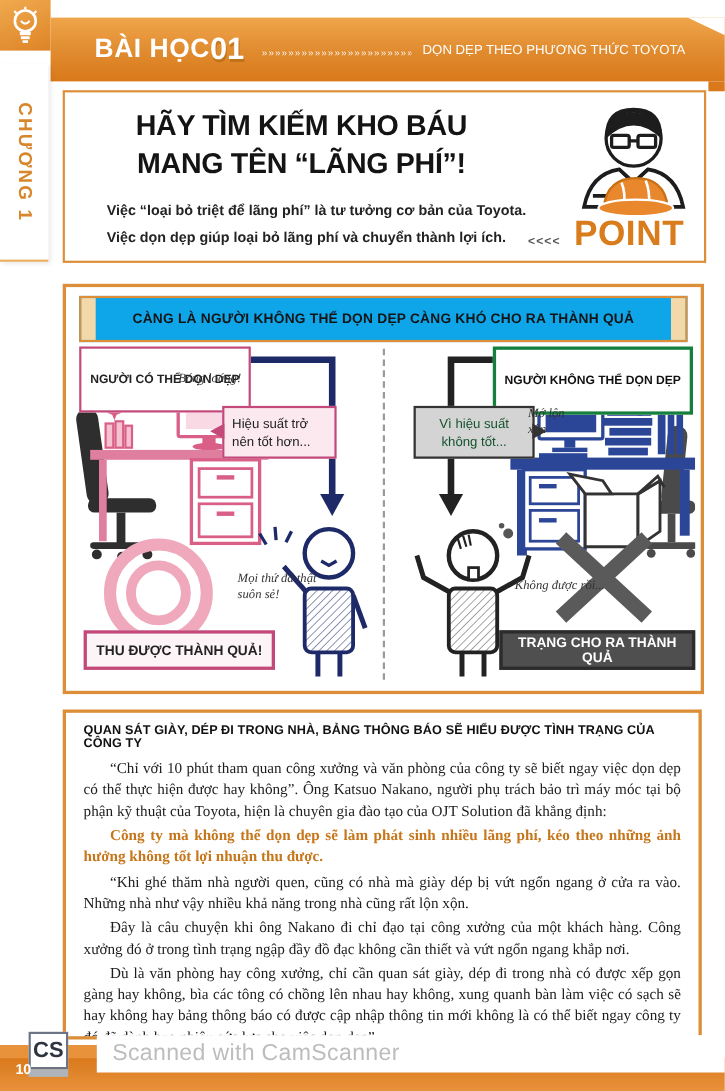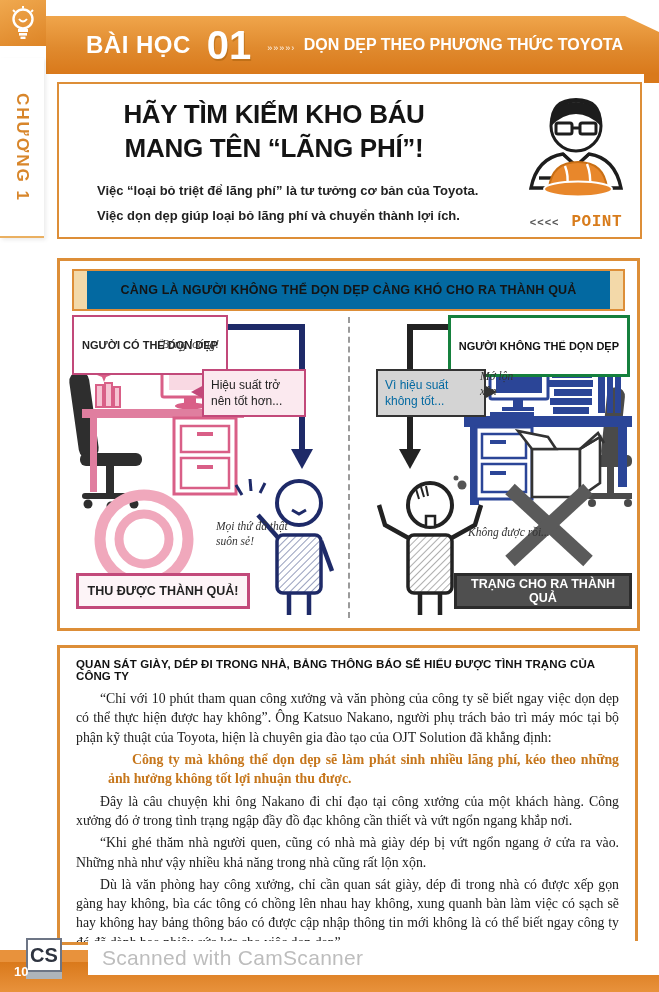--- a/index.html
+++ b/index.html
@@ -9,81 +9,81 @@
   
   .corner-square{position:absolute;left:0;top:0;width:46px;height:46px;
     background:linear-gradient(160deg,#F0A94F,#DD8426);display:flex;align-items:center;justify-content:center;}
   .banner{position:absolute;left:46px;top:16px;width:613px;height:58px;
     background:linear-gradient(180deg,#F0A54B 0%,#E08A2E 55%,#D9791B 100%);
     display:flex;align-items:center;}
   .banner .curl{position:absolute;top:0;right:0;width:0;height:0;
     border-top:16px solid #fff;border-left:34px solid transparent;}
   .banner .cap{position:absolute;right:0;bottom:-9px;width:15px;height:9px;background:#D9791B;}
   .lesson-label{font-size:24px;font-weight:800;color:#fff;margin-left:40px;letter-spacing:.5px;}
-  .lesson-number{font-size:40px;font-weight:800;color:#fff;margin-left:16px;line-height:1;
+  .lesson-number{font-size:28px;font-weight:800;color:#fff;line-height:1;
     text-shadow:1px 2px 0 rgba(140,80,0,.35);}
   .banner-arrows{flex:1;overflow:hidden;white-space:nowrap;font-size:9px;color:rgba(255,255,255,.92);
     letter-spacing:1px;margin:6px 10px 0 16px;}
-  .banner-topic{font-size:16px;font-weight:700;color:#fff;margin-right:36px;white-space:nowrap;}
+  .banner-topic{font-size:12px;font-weight:400;color:#fff;margin-right:36px;white-space:nowrap;}
   .chapter-tab{position:absolute;left:0;top:58px;width:44px;height:178px;background:#fff;
     box-shadow:2px 2px 4px rgba(0,0,0,.08);border-bottom:2px solid #EAB061;
     display:flex;align-items:center;justify-content:center;}
   .chapter-tab span{writing-mode:vertical-rl;font-size:17px;font-weight:800;color:#D8862B;letter-spacing:2px;}
 
   
   .title-box{position:absolute;left:57px;top:82px;width:581px;height:153px;border:2px solid #DD8E38;background:#fff;}
   .main-title{position:absolute;left:0;top:14px;width:430px;text-align:center;
     font-size:26px;font-weight:800;line-height:1.3;color:#141414;letter-spacing:-.3px;}
   .sub-title{position:absolute;left:38px;top:94px;font-size:13px;font-weight:700;color:#222;line-height:1.95;}
   .point-figure{position:absolute;right:8px;top:4px;}
   .point-row{position:absolute;right:18px;bottom:6px;display:flex;align-items:baseline;}
   .point-arrows{font-size:11px;color:#555;letter-spacing:1px;font-weight:700;}
-  .point-label{font-size:16px;font-weight:800;color:#D87C1C;margin-left:12px;letter-spacing:.5px;font-family:Liberation Mono, monospace;}
+  .point-label{font-size:32px;font-weight:800;color:#D87C1C;margin-left:12px;letter-spacing:.5px;}
 
   
   .diagram-box{position:absolute;left:57px;top:258px;width:577px;height:367px;border:3px solid #DD8E38;background:#fff;}
   .diagram-banner{position:absolute;left:12px;top:8px;right:12px;height:38px;border:2px solid #DD8E38;
-    background:#0369a1;display:flex;align-items:center;justify-content:center;}
+    background:#0ea5e9;display:flex;align-items:center;justify-content:center;}
   .diagram-banner::before,.diagram-banner::after{content:'';position:absolute;top:0;bottom:0;width:13px;background:#F3D9A9;}
   .diagram-banner::before{left:0;}
   .diagram-banner::after{right:0;}
   .diagram-banner span{font-size:12.5px;font-weight:800;color:#141414;letter-spacing:.2px;}
   .divider{position:absolute;left:288px;top:56px;bottom:10px;border-left:2px dashed #9a9a9a;}
   .half{position:absolute;top:52px;width:280px;height:304px;}
   .half.left{left:6px;}
   .half.right{left:292px;}
   .half svg{position:absolute;left:0;top:0;}
   .tag-box{position:absolute;background:#fff;font-size:11px;font-weight:700;padding:22px 8px;white-space:nowrap;z-index:2;}
   .tag-pink{left:6px;top:2px;border:2.5px solid #C2497A;color:#222;}
   .tag-black{right:2px;top:2px;border:3px solid #15803d;color:#111;}
   .bubble{position:absolute;font-size:12px;line-height:1.35;padding:6px 7px;z-index:2;}
   .bubble-pink{left:136px;top:56px;width:86px;background:#FBE9EF;border:2.5px solid #C2497A;color:#222;}
   .bubble-pink::before{content:'';position:absolute;left:-13px;top:14px;border-top:7px solid transparent;
     border-bottom:7px solid transparent;border-right:13px solid #C2497A;}
-  .bubble-gray{left:24px;top:56px;width:92px;background:#D4D4D4;border:2.5px solid #333;color:#0369a1;}
+  .bubble-gray{left:24px;top:56px;width:92px;background:#D4D4D4;border:2.5px solid #333;color:#14532d;text-align:center;}
   .bubble-gray::before{content:'';position:absolute;right:-13px;top:14px;border-top:7px solid transparent;
     border-bottom:7px solid transparent;border-left:13px solid #333;}
   .hand-caption{position:absolute;font-family:"Liberation Serif",serif;font-style:italic;font-size:11.5px;
     color:#333;line-height:1.3;z-index:2;}
   .cap-shine{left:96px;top:24px;}
   .cap-smooth{left:150px;top:206px;width:92px;}
   .cap-mess{left:128px;top:56px;width:34px;}
   .cap-fail{left:116px;top:212px;width:84px;}
   .result-box{position:absolute;height:30px;display:flex;align-items:center;justify-content:center;
     font-size:12.5px;font-weight:800;z-index:2;text-align:center;}
   .result-pink{left:10px;top:260px;width:168px;border:3px solid #C2497A;background:#FDF4F7;color:#222;}
   .result-dark{left:102px;top:260px;width:172px;border:3px solid #2c2c2c;background:#4F4F4F;color:#fff;}
 
   
   .article-box{position:absolute;left:57px;top:645px;width:581px;height:300px;border:3px solid #DD8E38;
     background:#fff;padding:10px 16px 0 16px;box-sizing:border-box;overflow:hidden;}
   .article-heading{font-size:11.5px;font-weight:800;color:#111;margin:0 0 7px 0;letter-spacing:.1px;}
   .article-box p{font-family:"Liberation Serif",serif;font-size:13.8px;line-height:1.4;text-align:justify;
     text-indent:24px;margin:0 0 3px 0;color:#1c1c1c;}
-  .article-box p.highlight{color:#C6761B;font-weight:700;margin-left:32px;}
+  .article-box p.highlight{color:#C6761B;font-weight:700;}
 
   
   .footer-bar{position:absolute;left:0;right:0;bottom:0;height:30px;
     background:linear-gradient(180deg,#D9791B,#E8923C);z-index:4;}
   .footer-left-orange{position:absolute;left:0;top:950px;width:90px;height:42px;background:#E8923C;z-index:4;}
   .scanner-strip{position:absolute;left:88px;right:0;top:941px;height:34px;background:#fff;z-index:5;
     display:flex;align-items:center;}
   .scanner-text{font-size:21px;color:#BDBDBD;margin-left:14px;letter-spacing:.3px;}
   .cs-box{position:absolute;left:26px;top:938px;width:32px;height:30px;background:#fff;border:2px solid #6d7585;
     z-index:6;display:flex;align-items:center;justify-content:center;font-size:20px;font-weight:800;color:#2e3440;}
@@ -317,22 +317,22 @@
       <div class="hand-caption cap-mess">Mớ lộn xộn</div>
       <div class="hand-caption cap-fail">Không được rồi...</div>
       <div class="result-box result-dark">TRẠNG CHO RA THÀNH QUẢ</div>
     </div>
   </div>
 
   <div class="article-box">
     <div class="article-heading">QUAN SÁT GIÀY, DÉP ĐI TRONG NHÀ, BẢNG THÔNG BÁO SẼ HIỂU ĐƯỢC TÌNH TRẠNG CỦA CÔNG TY</div>
     <p>“Chỉ với 10 phút tham quan công xưởng và văn phòng của công ty sẽ biết ngay việc dọn dẹp có thể thực hiện được hay không”. Ông Katsuo Nakano, người phụ trách bảo trì máy móc tại bộ phận kỹ thuật của Toyota, hiện là chuyên gia đào tạo của OJT Solution đã khẳng định:</p>
     <p class="highlight">Công ty mà không thể dọn dẹp sẽ làm phát sinh nhiều lãng phí, kéo theo những ảnh hưởng không tốt lợi nhuận thu được.</p>
+    <p>“Khi ghé thăm nhà người quen, cũng có nhà mà giày dép bị vứt ngổn ngang ở cửa ra vào. Những nhà như vậy nhiều khả năng trong nhà cũng rất lộn xộn.</p>
     <p>Đây là câu chuyện khi ông Nakano đi chỉ đạo tại công xưởng của một khách hàng. Công xưởng đó ở trong tình trạng ngập đầy đồ đạc không cần thiết và vứt ngổn ngang khắp nơi.</p>
-    <p>“Khi ghé thăm nhà người quen, cũng có nhà mà giày dép bị vứt ngổn ngang ở cửa ra vào. Những nhà như vậy nhiều khả năng trong nhà cũng rất lộn xộn.</p>
     <p>Dù là văn phòng hay công xưởng, chỉ cần quan sát giày, dép đi trong nhà có được xếp gọn gàng hay không, bìa các tông có chồng lên nhau hay không, xung quanh bàn làm việc có sạch sẽ hay không hay bảng thông báo có được cập nhập thông tin mới không là có thể biết ngay công ty đó đã dành bao nhiêu sức lực cho việc dọn dẹp”.</p>
   </div>
 
   <div class="footer-left-orange"></div>
   <div class="footer-bar"></div>
   <div class="scanner-strip">
     <span class="scanner-text">Scanned with CamScanner</span>
   </div>
   <div class="cs-box">CS</div>
   <div class="cs-shadow"></div>

